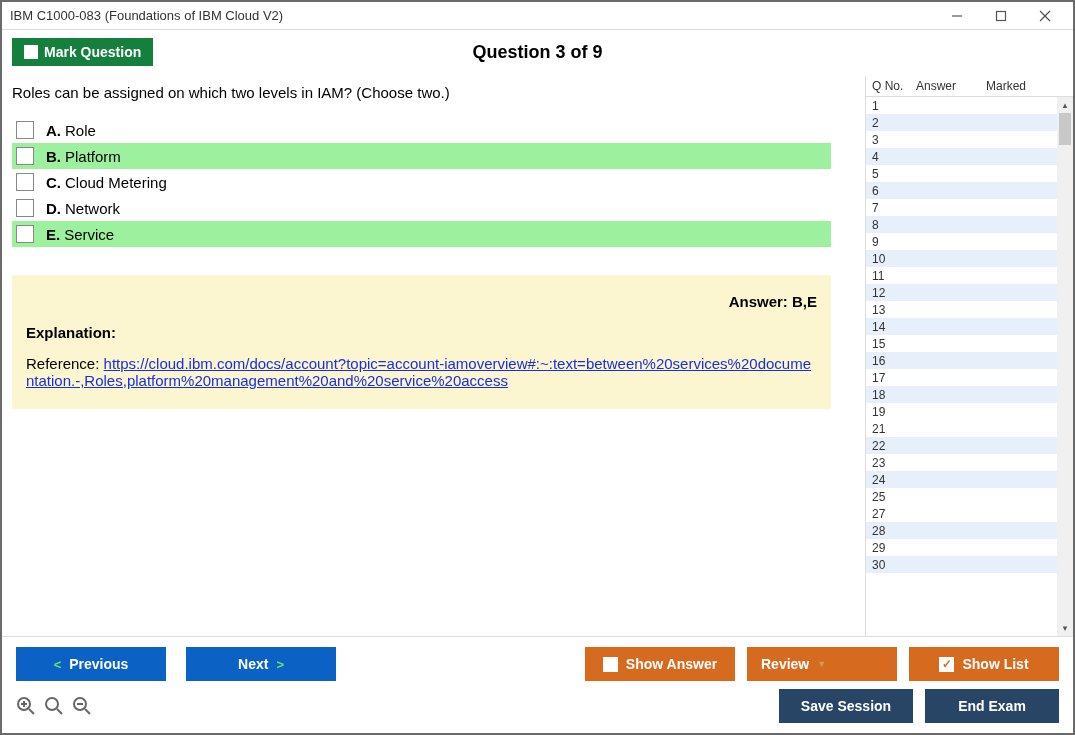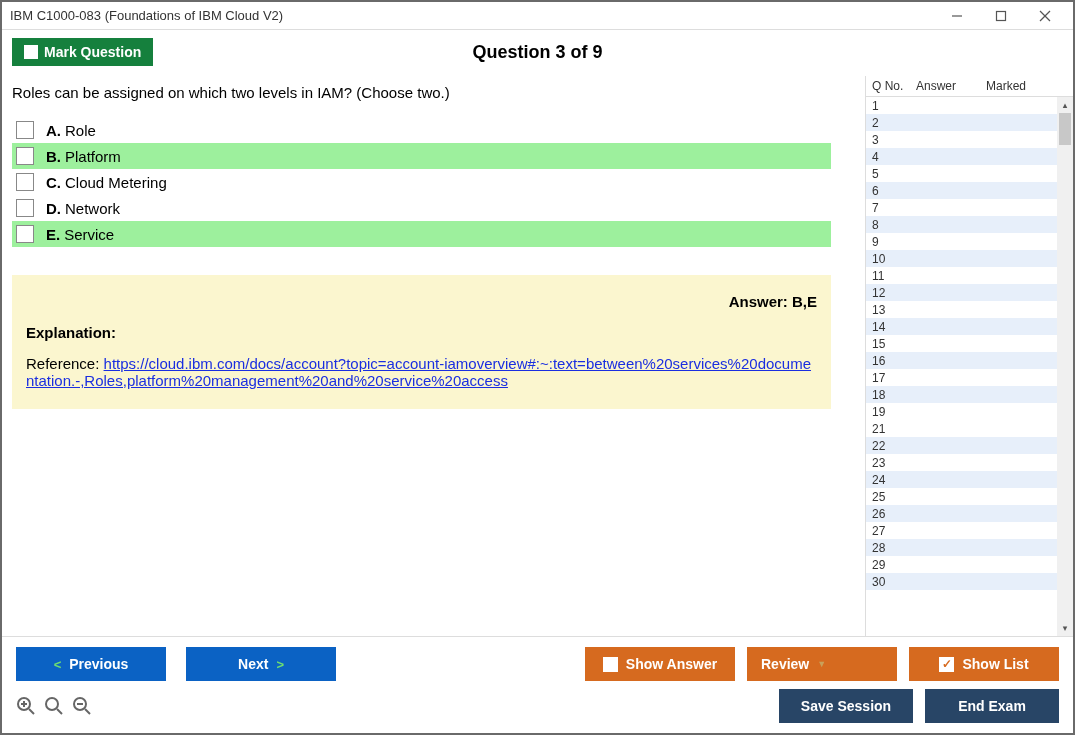--- a/index.html
+++ b/index.html
@@ -261,23 +261,20 @@
           </div>
           <div class="tbl-row">
             <div class="td-qno">23</div>
           </div>
           <div class="tbl-row alt">
             <div class="td-qno">24</div>
           </div>
           <div class="tbl-row">
             <div class="td-qno">25</div>
           </div>
-          <div class="tbl-row alt">
-            <div class="td-qno">26</div>
-          </div>
           <div class="tbl-row">
             <div class="td-qno">27</div>
           </div>
           <div class="tbl-row alt">
             <div class="td-qno">28</div>
           </div>
           <div class="tbl-row">
             <div class="td-qno">29</div>
           </div>
           <div class="tbl-row alt">

